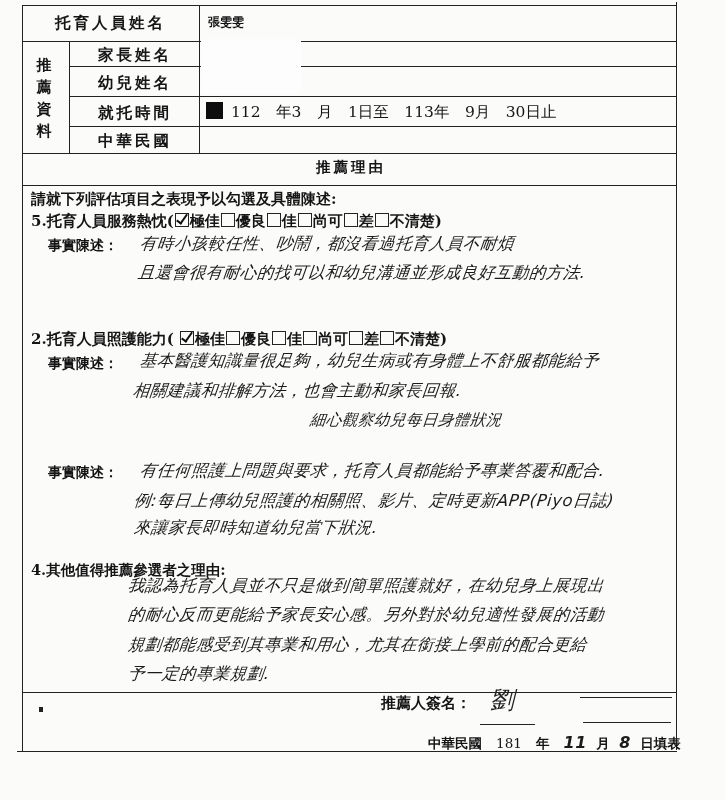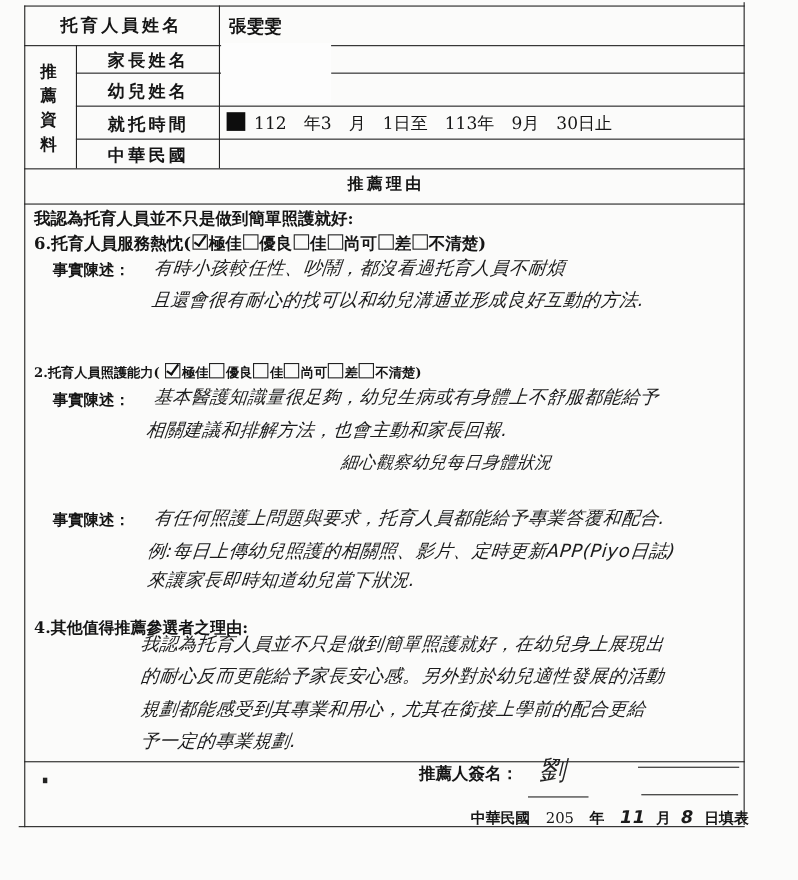--- a/index.html
+++ b/index.html
@@ -40,21 +40,21 @@
   <div class="vline" style="left:199px; top:5px; height:148px;"></div>
   <div class="vline" style="left:69px; top:41px; height:112px;"></div>
 
   <div class="hline" style="left:22px; top:41px; width:655px;"></div>
   <div class="hline" style="left:69px; top:66px; width:608px;"></div>
   <div class="hline" style="left:69px; top:96px; width:608px;"></div>
   <div class="hline" style="left:69px; top:126px; width:608px;"></div>
   <div class="hline" style="left:22px; top:153px; width:655px;"></div>
 
   <span class="lbl" style="left:55px; top:13px;">托育人員姓名</span>
-  <span class="txt" style="left:208px; top:14px; font-size:16px;">張雯雯</span>
+  <span class="txt" style="left:208px; top:14px; font-size:12px;">張雯雯</span>
 
   <div class="abs" style="left:34px; top:54px;">
     <div class="side" style="position:relative;">推</div>
     <div class="side" style="position:relative;">薦</div>
     <div class="side" style="position:relative;">資</div>
     <div class="side" style="position:relative;">料</div>
   </div>
 
   <span class="lbl" style="left:98px; top:45px;">家長姓名</span>
   <div class="redact" style="left:201px; top:39px; width:100px; height:30px;"></div>
@@ -68,30 +68,30 @@
   <div class="txt" style="left:206px; top:102px; font-weight:normal; font-size:15.5px;text-align:right;">
     <span class="blk"></span><span>112　年3　月　1日至　113年　9月　30日止</span>
   </div>
 
   <span class="lbl" style="left:98px; top:131px;">中華民國</span>
   <span class="txt" style="left:208px; top:131px;"></span>
 
   <span class="lbl" style="left:316px; top:158px; font-size:14.5px;">推薦理由</span>
   <div class="hline" style="left:22px; top:185px; width:655px;"></div>
 
-  <span class="txt" style="left:31px; top:190px; font-size:15px;">我認為托育人員並不只是做到簡單照護就好:</span>
+  <span class="txt" style="left:31px; top:190px; font-size:15px;">請就下列評估項目之表現予以勾選及具體陳述:</span>
 
   <div class="txt" style="left:31px; top:212px; font-size:15px;">
-    <span>6.托育人員服務熱忱(</span><span class="cb checked"></span><span>極佳</span><span class="cb"></span><span>優良</span><span class="cb"></span><span>佳</span><span class="cb"></span><span>尚可</span><span class="cb"></span><span>差</span><span class="cb"></span><span>不清楚</span><span>)</span>
+    <span>5.托育人員服務熱忱(</span><span class="cb checked"></span><span>極佳</span><span class="cb"></span><span>優良</span><span class="cb"></span><span>佳</span><span class="cb"></span><span>尚可</span><span class="cb"></span><span>差</span><span class="cb"></span><span>不清楚</span><span>)</span>
   </div>
   <span class="txt" style="left:48px; top:237px; font-size:14px;">事實陳述：</span>
   <span class="hand" style="left:140px; top:233px;">有時小孩較任性、吵鬧，都沒看過托育人員不耐煩</span>
   <span class="hand" style="left:138px; top:262px;">且還會很有耐心的找可以和幼兒溝通並形成良好互動的方法.</span>
 
-  <div class="txt" style="left:31px; top:330px; font-size:12px;">
+  <div class="txt" style="left:31px; top:330px; font-size:15px;">
     <span>2.托育人員照護能力(</span>&nbsp;<span class="cb checked"></span><span>極佳</span><span class="cb"></span><span>優良</span><span class="cb"></span><span>佳</span><span class="cb"></span><span>尚可</span><span class="cb"></span><span>差</span><span class="cb"></span><span>不清楚</span><span>)</span>
   </div>
   <span class="txt" style="left:48px; top:355px; font-size:14px;">事實陳述：</span>
   <span class="hand" style="left:140px; top:350px;">基本醫護知識量很足夠，幼兒生病或有身體上不舒服都能給予</span>
   <span class="hand" style="left:133px; top:380px;">相關建議和排解方法，也會主動和家長回報.</span>
   <span class="hand" style="left:310px; top:410px; font-size:15.5px;">細心觀察幼兒每日身體狀況</span>
 
   <span class="txt" style="left:48px; top:464px; font-size:14px;">事實陳述：</span>
   <span class="hand" style="left:140px; top:460px;">有任何照護上問題與要求，托育人員都能給予專業答覆和配合.</span>
   <span class="hand" style="left:134px; top:490px;">例:每日上傳幼兒照護的相關照、影片、定時更新APP(Piyo日誌)</span>
@@ -107,21 +107,21 @@
   <div class="abs" style="left:39px; top:707px; width:4px; height:5px; background:#222;"></div>
 
   <span class="txt" style="left:381px; top:694px; font-size:15px;text-align:center;">推薦人簽名：</span>
   <div class="sig-line" style="left:480px; top:724px; width:55px;"></div>
   <span class="sig" style="left:490px; top:684px;">劉</span>
   <div class="sig-line" style="left:580px; top:697px; width:92px;"></div>
   <div class="sig-line" style="left:583px; top:722px; width:88px;"></div>
 
   <div class="txt" style="left:428px; top:733px; font-size:13.5px;">
     <span>中華民國</span>&nbsp;&nbsp;
-    <span style="font-weight:normal;">205</span>&nbsp;&nbsp;
+    <span style="font-weight:normal;">181</span>&nbsp;&nbsp;
     <span>年</span>&nbsp;&nbsp;
     <span class="hand" style="position:static; font-size:16px;">11</span>&nbsp;
     <span>月</span>&nbsp;
     <span class="hand" style="position:static; font-size:16px;">8</span>&nbsp;
     <span>日填表</span>
   </div>
 
   <div class="hline" style="left:17px; top:751px; width:660px;"></div>
 </div>
 

